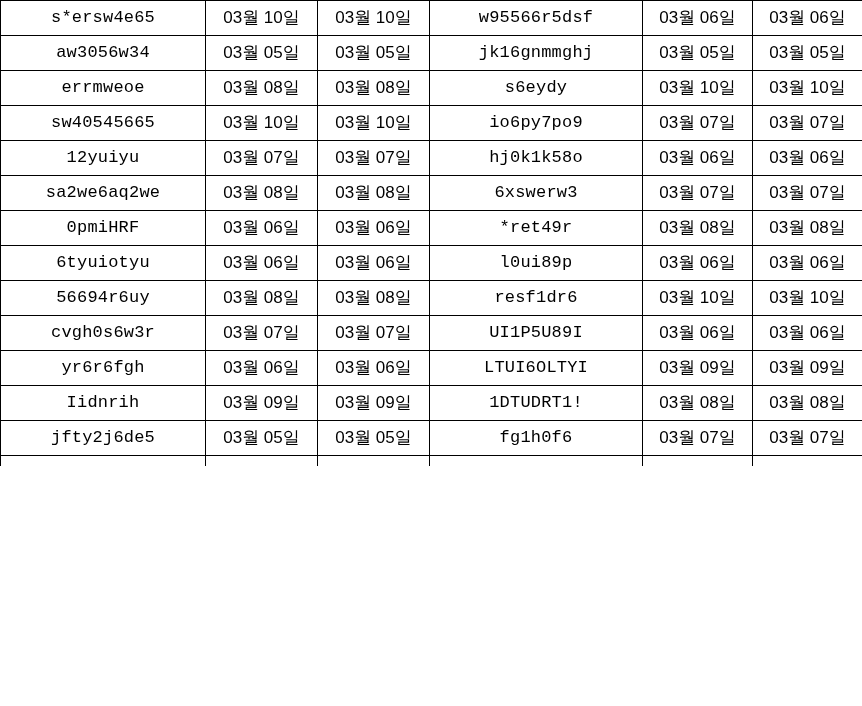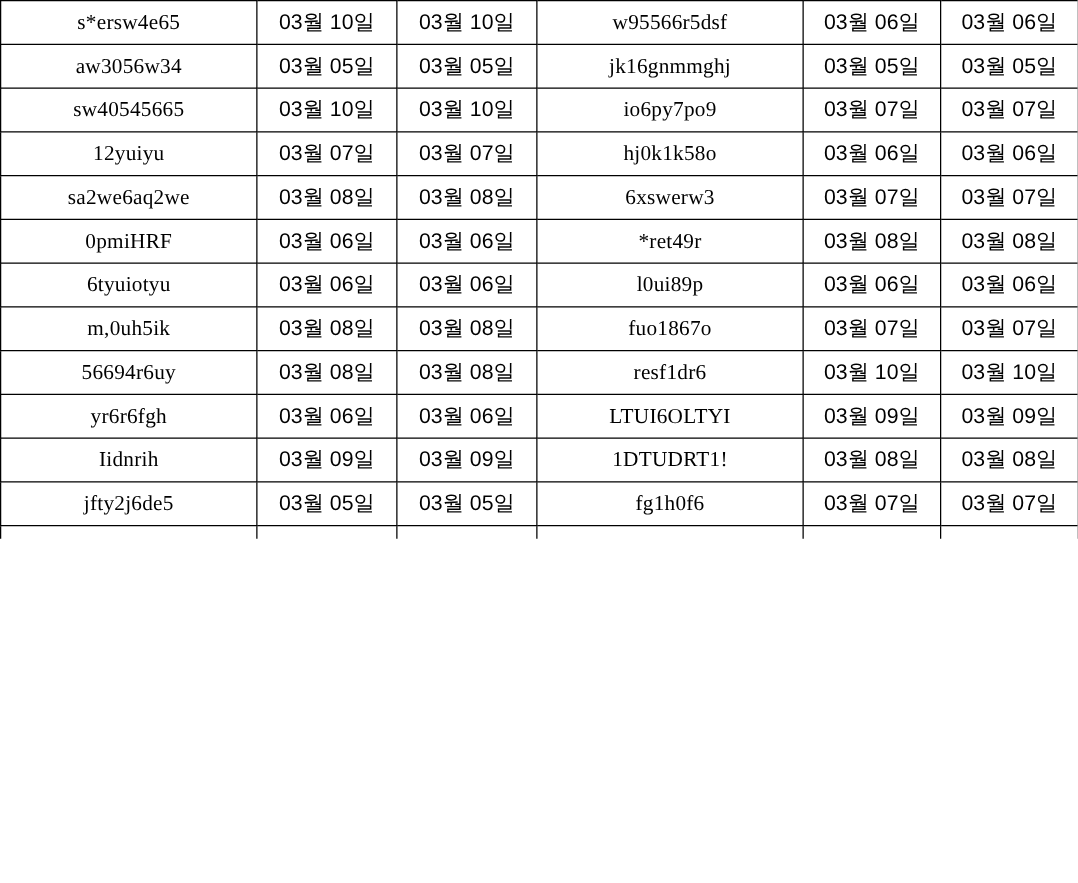--- a/index.html
+++ b/index.html
@@ -34,21 +34,21 @@
   }
   
   col.c0 { width: 205px; }
   col.c1 { width: 112px; }
   col.c2 { width: 112px; }
   col.c3 { width: 213px; }
   col.c4 { width: 110px; }
   col.c5 { width: 110px; }
 
   td.code {
-    font-family: Liberation Serif, serif;
+    font-family: Liberation Mono, monospace;
     font-size: 16px;
     letter-spacing: 0.2px;
   }
   td.date {
     font-family: "Liberation Sans", sans-serif;
     font-size: 16px;
   }
   
   tr.partial td {
     height: 10px;
@@ -79,20 +79,28 @@
       </tr>
       <tr>
         <td class="code">aw3056w34</td>
         <td class="date">03월 05일</td>
         <td class="date">03월 05일</td>
         <td class="code">jk16gnmmghj</td>
         <td class="date">03월 05일</td>
         <td class="date">03월 05일</td>
       </tr>
       <tr>
+        <td class="code">errmweoe</td>
+        <td class="date">03월 08일</td>
+        <td class="date">03월 08일</td>
+        <td class="code">s6eydy</td>
+        <td class="date">03월 10일</td>
+        <td class="date">03월 10일</td>
+      </tr>
+      <tr>
         <td class="code">sw40545665</td>
         <td class="date">03월 10일</td>
         <td class="date">03월 10일</td>
         <td class="code">io6py7po9</td>
         <td class="date">03월 07일</td>
         <td class="date">03월 07일</td>
       </tr>
       <tr>
         <td class="code">12yuiyu</td>
         <td class="date">03월 07일</td>
@@ -119,34 +127,34 @@
       </tr>
       <tr>
         <td class="code">6tyuiotyu</td>
         <td class="date">03월 06일</td>
         <td class="date">03월 06일</td>
         <td class="code">l0ui89p</td>
         <td class="date">03월 06일</td>
         <td class="date">03월 06일</td>
       </tr>
       <tr>
-        <td class="code">m,0uh5ik</td>
-        <td class="date">03월 08일</td>
-        <td class="date">03월 08일</td>
-        <td class="code">fuo1867o</td>
-        <td class="date">03월 07일</td>
-        <td class="date">03월 07일</td>
-      </tr>
-      <tr>
         <td class="code">56694r6uy</td>
         <td class="date">03월 08일</td>
         <td class="date">03월 08일</td>
         <td class="code">resf1dr6</td>
         <td class="date">03월 10일</td>
         <td class="date">03월 10일</td>
+      </tr>
+      <tr>
+        <td class="code">cvgh0s6w3r</td>
+        <td class="date">03월 07일</td>
+        <td class="date">03월 07일</td>
+        <td class="code">UI1P5U89I</td>
+        <td class="date">03월 06일</td>
+        <td class="date">03월 06일</td>
       </tr>
       <tr>
         <td class="code">yr6r6fgh</td>
         <td class="date">03월 06일</td>
         <td class="date">03월 06일</td>
         <td class="code">LTUI6OLTYI</td>
         <td class="date">03월 09일</td>
         <td class="date">03월 09일</td>
       </tr>
       <tr>

